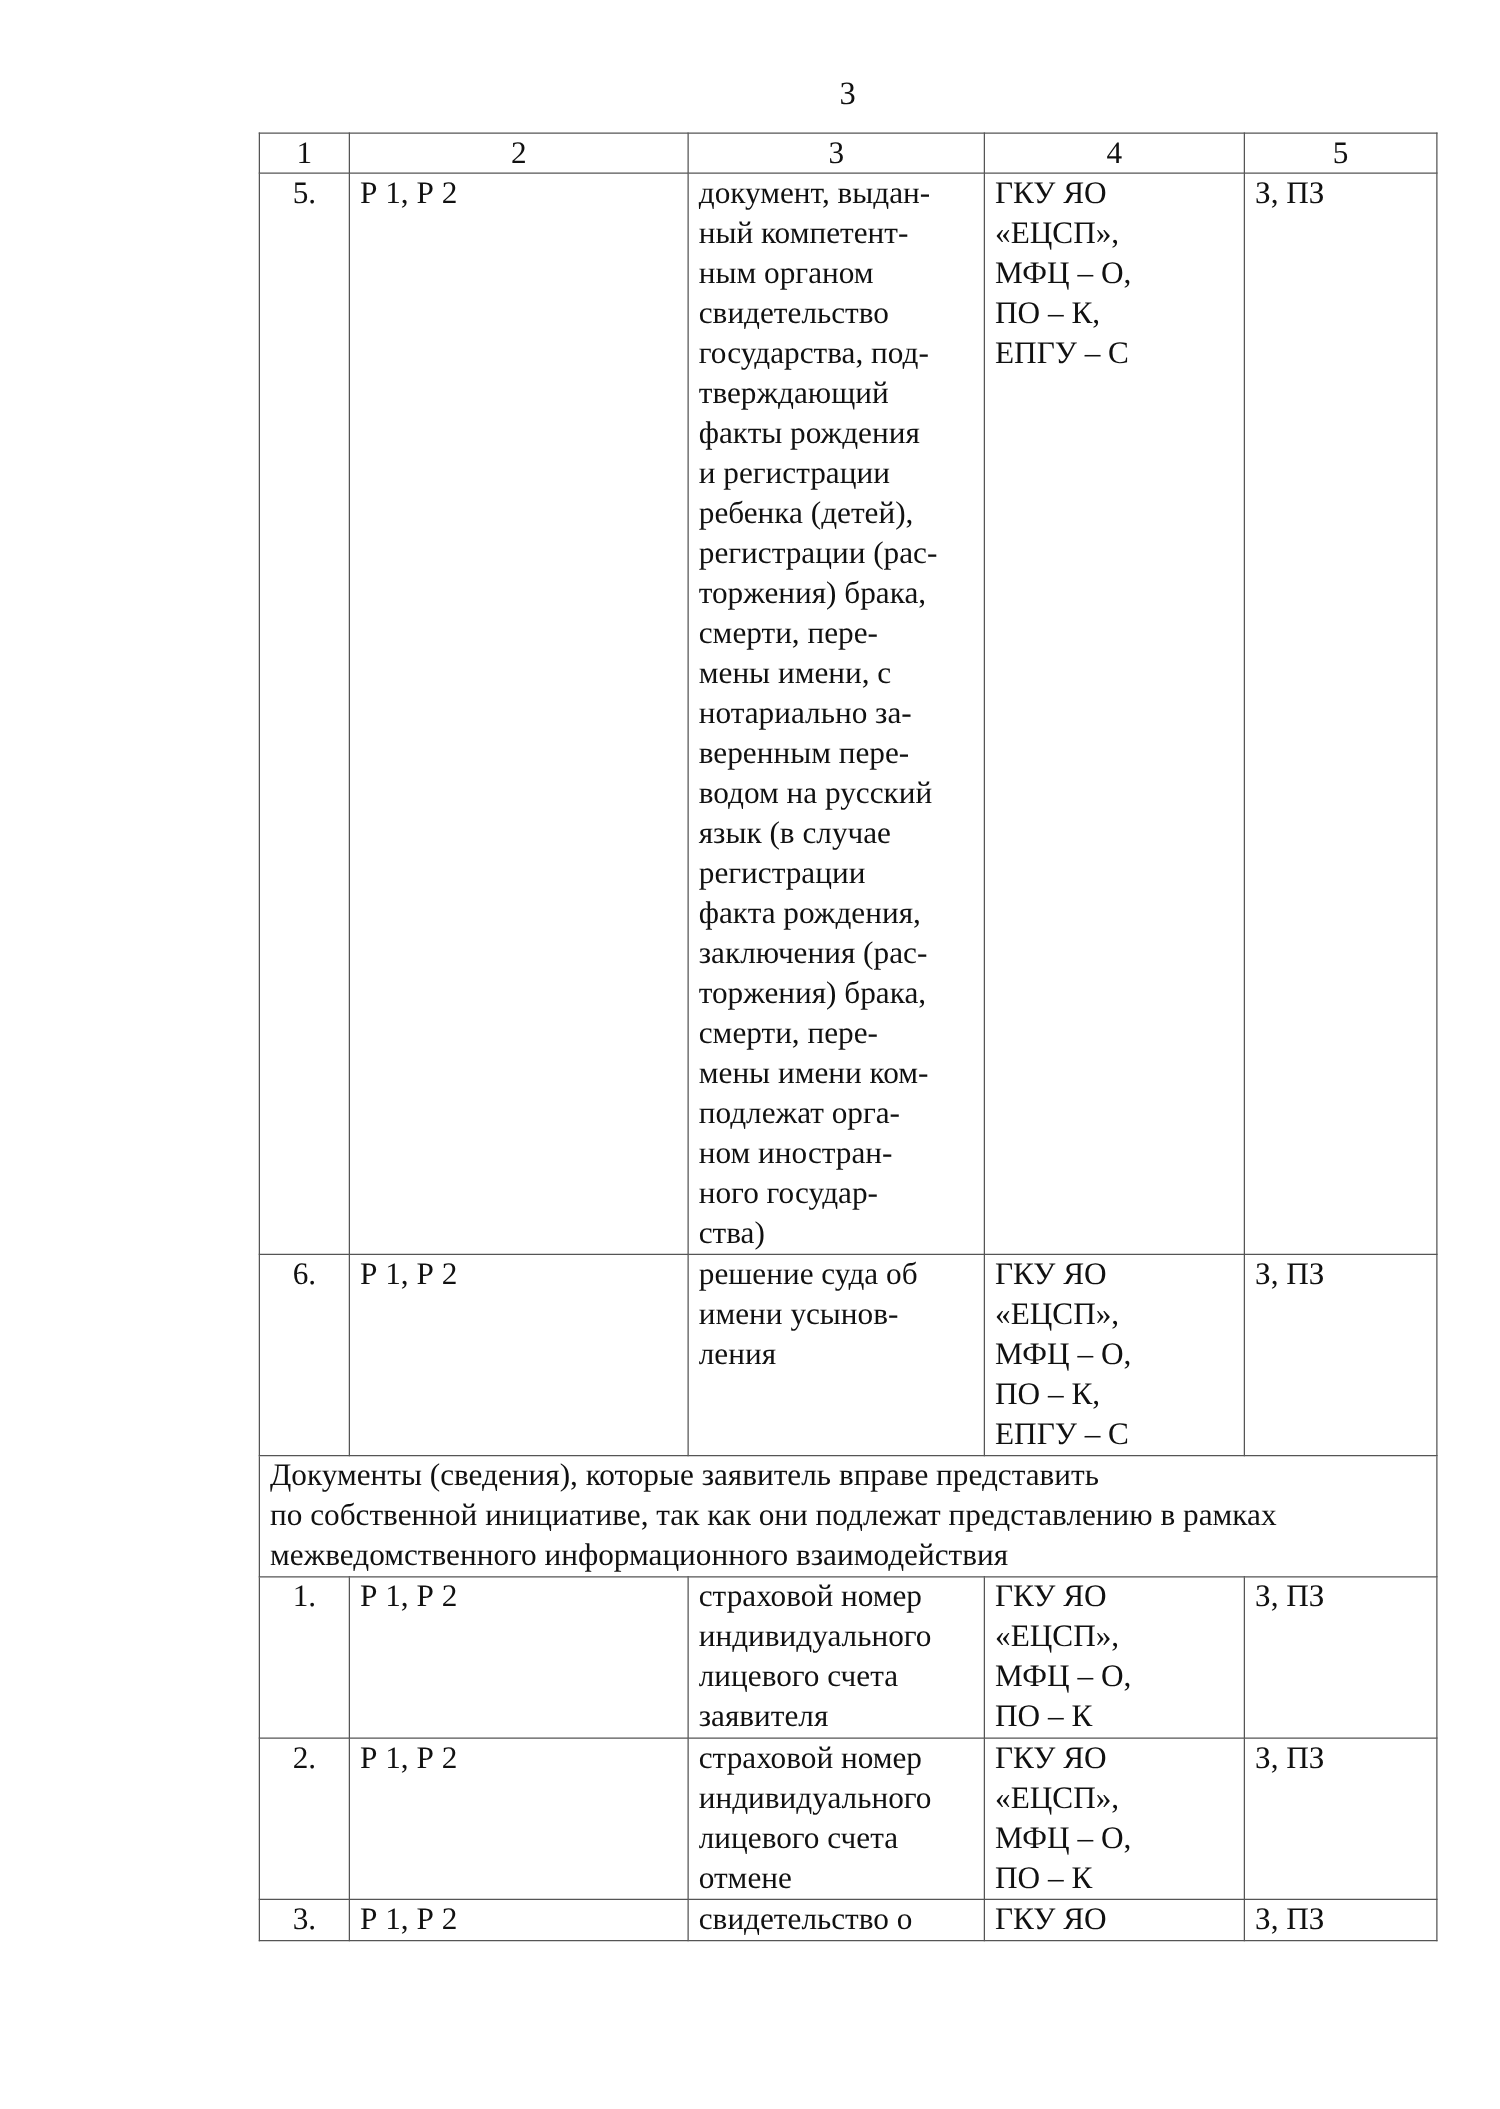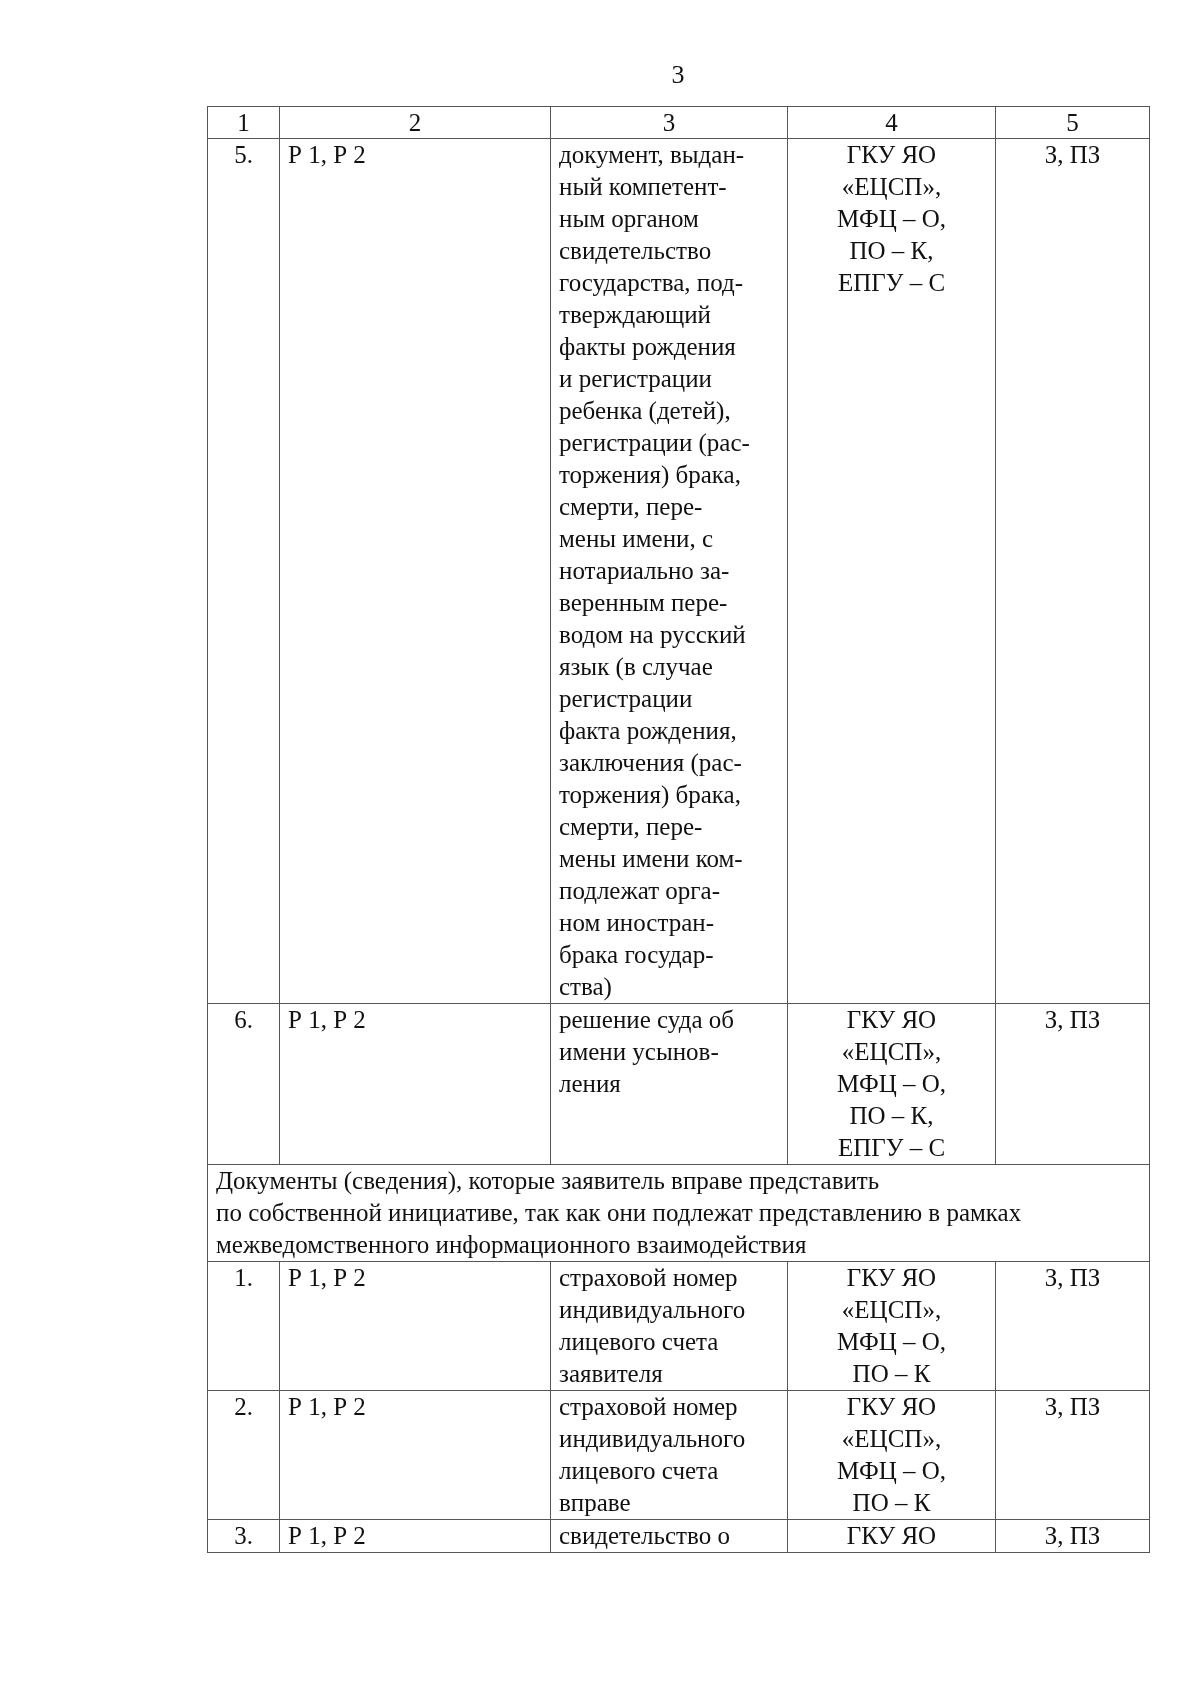--- a/index.html
+++ b/index.html
@@ -7,21 +7,21 @@
          font-family: "Liberation Serif", "DejaVu Serif", serif; color: #111; }
   .page-number { position: absolute; top: 60px; left: 0; width: 1356px; text-align: center;
                  font-size: 26px; }
   table.doc { position: absolute; left: 207px; top: 106px; width: 942px;
               border-collapse: collapse; table-layout: fixed; font-size: 25px; line-height: 32px; }
   table.doc td { border: 1.5px solid #555; vertical-align: top; padding: 0 8px; }
   col.c1 { width: 72px; } col.c2 { width: 271px; } col.c3 { width: 237px; }
   col.c4 { width: 208px; } col.c5 { width: 154px; }
   .hdr td { text-align: center; height: 31px; line-height: 31px; }
   .num { text-align: center; }
-  .center { text-align: center; }
+  .center { }
   .section td { text-align: left; padding: 0 6px; line-height: 32px; }
   .cell-lines span { display: block; white-space: nowrap; }
 </style>
 </head>
 <body>
 
 <div class="page-number">3</div>
 
 <table class="doc">
   <colgroup>
@@ -61,21 +61,21 @@
           <span>водом на русский</span>
           <span>язык (в случае</span>
           <span>регистрации</span>
           <span>факта рождения,</span>
           <span>заключения (рас-</span>
           <span>торжения) брака,</span>
           <span>смерти, пере-</span>
           <span>мены имени ком-</span>
           <span>подлежат орга-</span>
           <span>ном иностран-</span>
-          <span>брака государ-</span>
+          <span>ного государ-</span>
           <span>ства)</span>
         </td>
       <td class="cell-lines center">
           <span>ГКУ ЯО</span>
           <span>«ЕЦСП»,</span>
           <span>МФЦ – О,</span>
           <span>ПО – К,</span>
           <span>ЕПГУ – С</span>
         </td>
       <td class="center">З, ПЗ</td>
@@ -121,21 +121,21 @@
         </td>
       <td class="center">З, ПЗ</td>
     </tr>
       <tr>
       <td class="num">2.</td>
       <td>Р 1, Р 2</td>
       <td class="cell-lines">
           <span>страховой номер</span>
           <span>индивидуального</span>
           <span>лицевого счета</span>
-          <span>вправе</span>
+          <span>отмене</span>
         </td>
       <td class="cell-lines center">
           <span>ГКУ ЯО</span>
           <span>«ЕЦСП»,</span>
           <span>МФЦ – О,</span>
           <span>ПО – К</span>
         </td>
       <td class="center">З, ПЗ</td>
     </tr>
       <tr>

